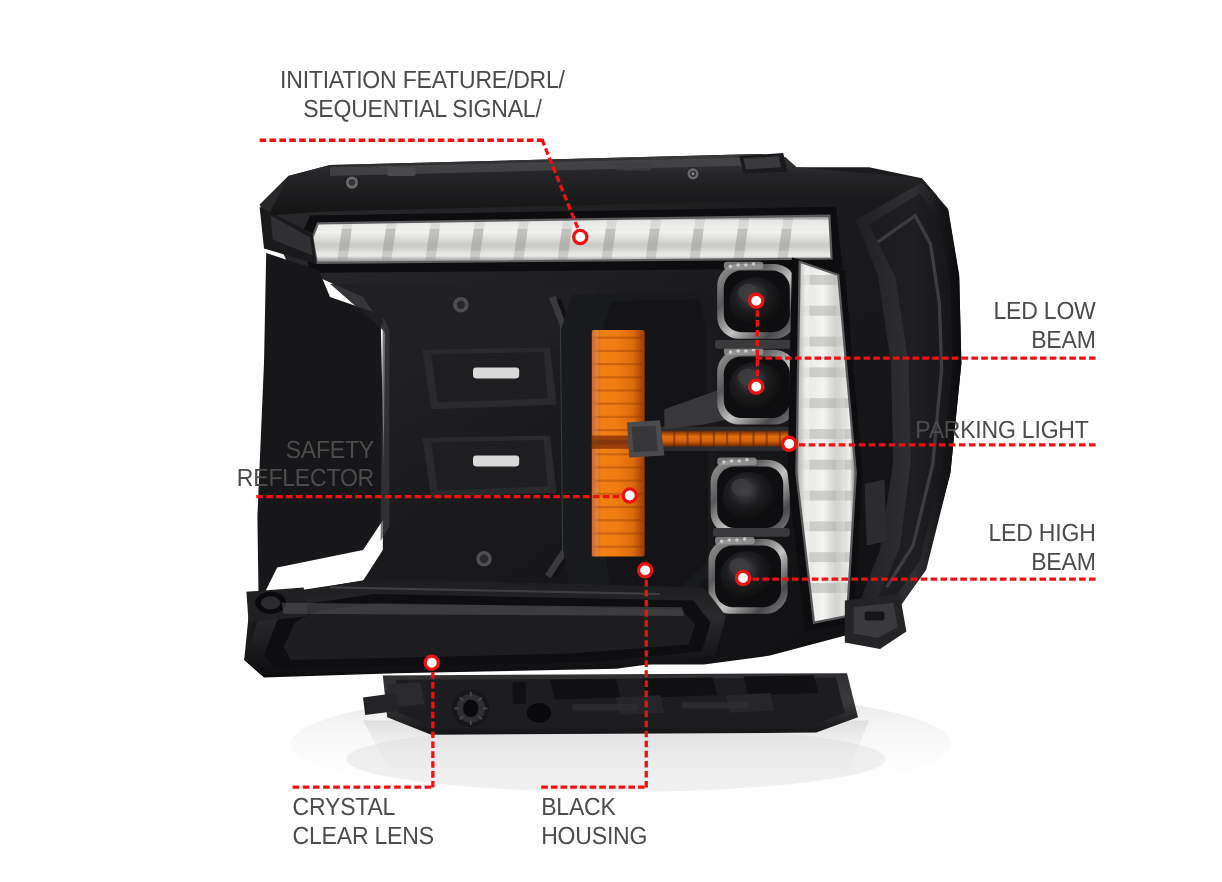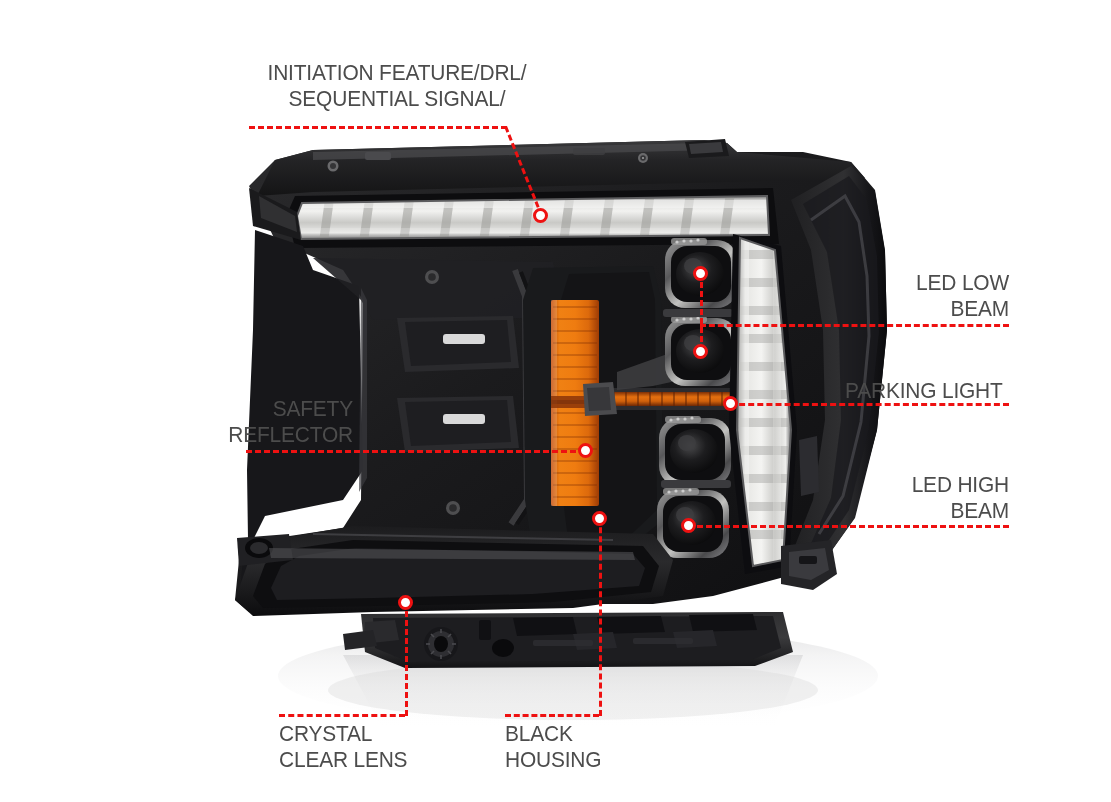--- a/index.html
+++ b/index.html
@@ -4,21 +4,21 @@
 <title>Headlight Feature Diagram</title>
 <style>
   html,body{margin:0;padding:0;}
   body{
     width:1111px;height:802px;
     background:#ffffff;
     font-family:"Liberation Sans","DejaVu Sans",sans-serif;
     overflow:hidden;
     position:relative;
   }
-  #stage{position:absolute;left:13px;top:0;width:895px;height:802px;}
+  #stage{position:absolute;left:0;top:0;width:895px;height:802px;}
   #stage > *{position:absolute;}
 
   
   .callout-label{
     color:#4c4c4c;
     font-size:22.5px;
     line-height:26px;
     letter-spacing:-0.2px;
     white-space:pre-line;
     font-weight:400;

